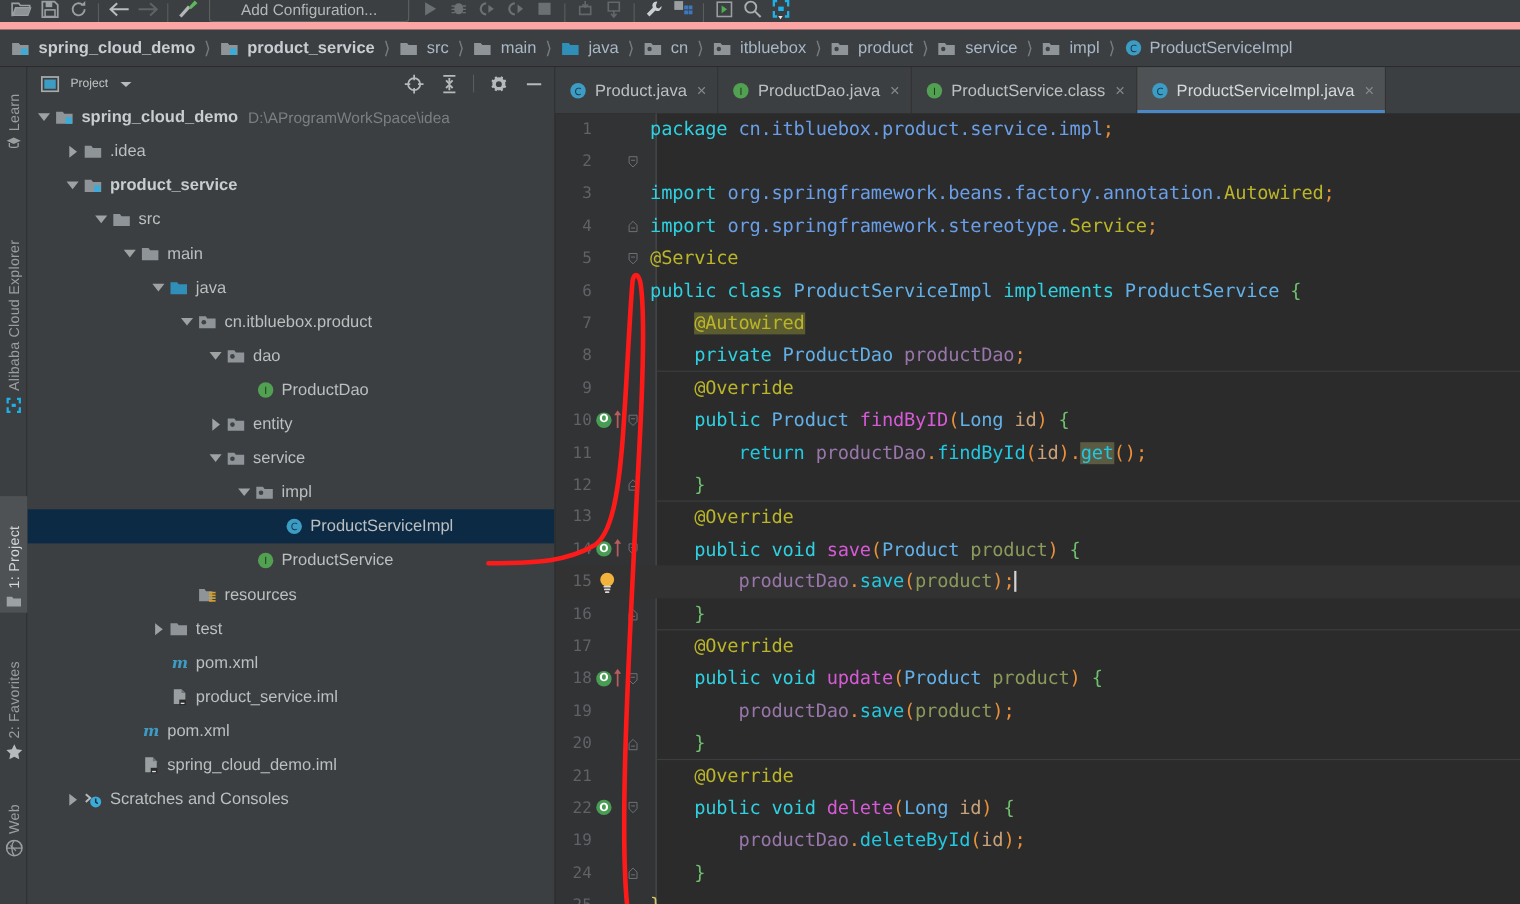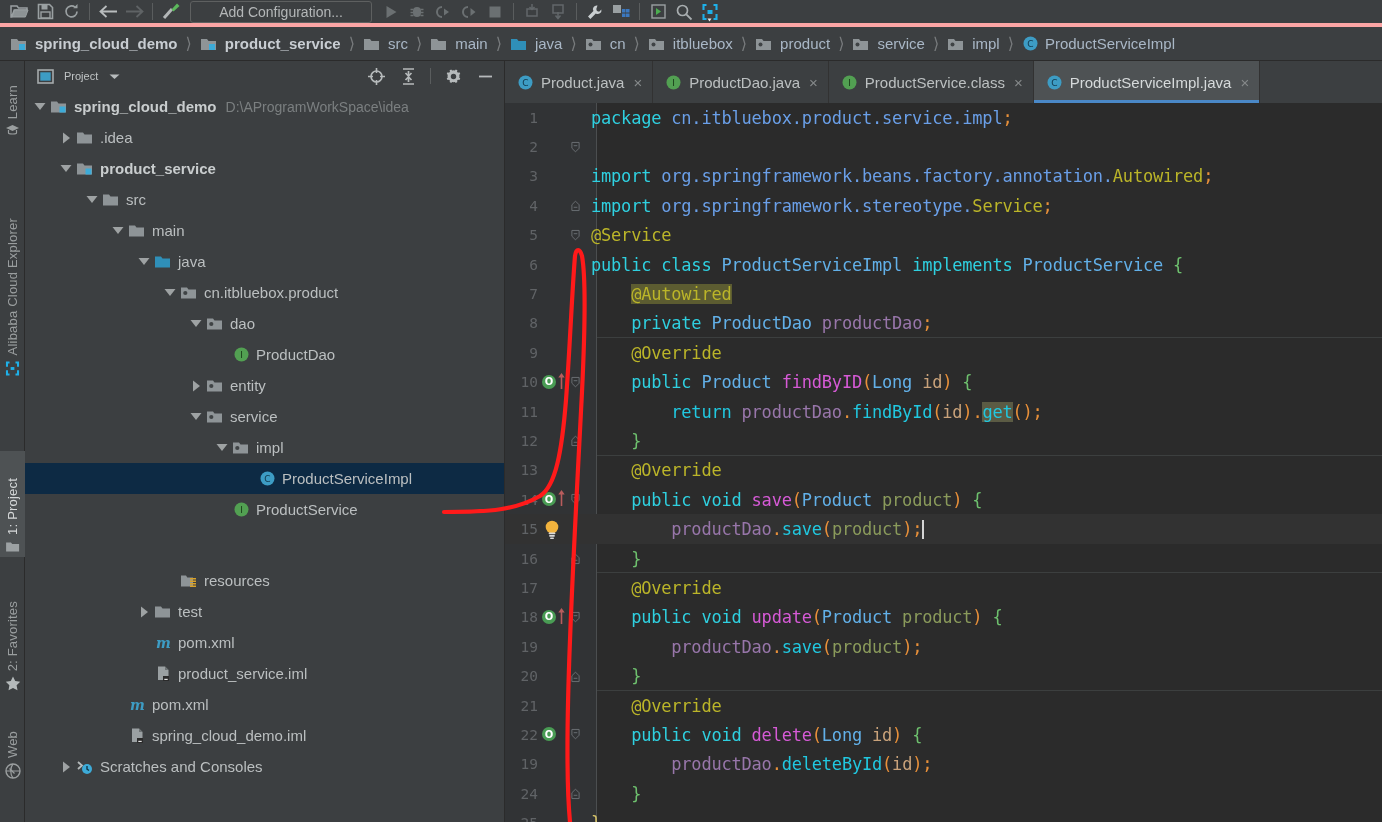--- a/index.html
+++ b/index.html
@@ -7,22 +7,22 @@
     width: 1382px; height: 822px;
     background: #3c3f41;
     font-family: "Liberation Sans", sans-serif;
     overflow: hidden;
   }
   #app { position: relative; width: 1382px; height: 822px; }
 
   
   .toolbar {
     position: absolute; top: 0; left: 0; width: 1382px; height: 27px;
-    background: #3c3f41; display: flex; align-items: center;
-    padding-left: 6px; border-bottom: 4px solid #fca5a5;
+    background: #3c3f41; display: flex; align-items: flex-end;
+    padding-left: 6px; border-bottom: 7px solid #fca5a5;
   }
   .tb-icon {
     width: 26px; height: 24px; display: flex; align-items: center;
     justify-content: center; flex: none;
   }
   .tb-sep { width: 1px; height: 17px; background: #5a5d5e; margin: 0 5px; flex:none; }
   .run-config {
     height: 22px; min-width: 182px; border: 1px solid #5e6060; border-radius: 3px;
     background: #3c3f41; color: #b4b7b8; font-size: 14px; display: flex;
     align-items: center; justify-content: center; margin: 0 6px; flex: none;
@@ -620,21 +620,21 @@
         <div class="row" style="padding-left: 188px;">
           <span class="arrow"></span>
           <span class="ricon">
             <svg width="19" height="17" viewBox="0 0 19 17">
               <circle cx="9.5" cy="8.5" r="7" fill="#52a052"></circle>
               <text x="9.5" y="12" font-size="9" font-family="DejaVu Sans, sans-serif" fill="#173a17" text-anchor="middle">I</text>
             </svg>
           </span>
           <span class="rlabel">ProductService</span>
         </div>
-        <div class="row" style="padding-left: 136px; margin-top: 40px;">
+        <div class="row" style="padding-left: 136px;">
           <span class="arrow"></span>
           <span class="ricon">
             <svg width="19" height="17" viewBox="0 0 19 17">
               <path d="M1 3.5h5l1.3 2H13v9H1z" fill="#8e9497"></path>
               <rect x="10" y="6" width="6" height="1.5" fill="#d8a22a"></rect>
               <rect x="10" y="8.5" width="6" height="1.5" fill="#d8a22a"></rect>
               <rect x="10" y="11" width="6" height="1.5" fill="#d8a22a"></rect>
               <rect x="10" y="13.5" width="6" height="1.5" fill="#d8a22a"></rect>
             </svg>
           </span>

